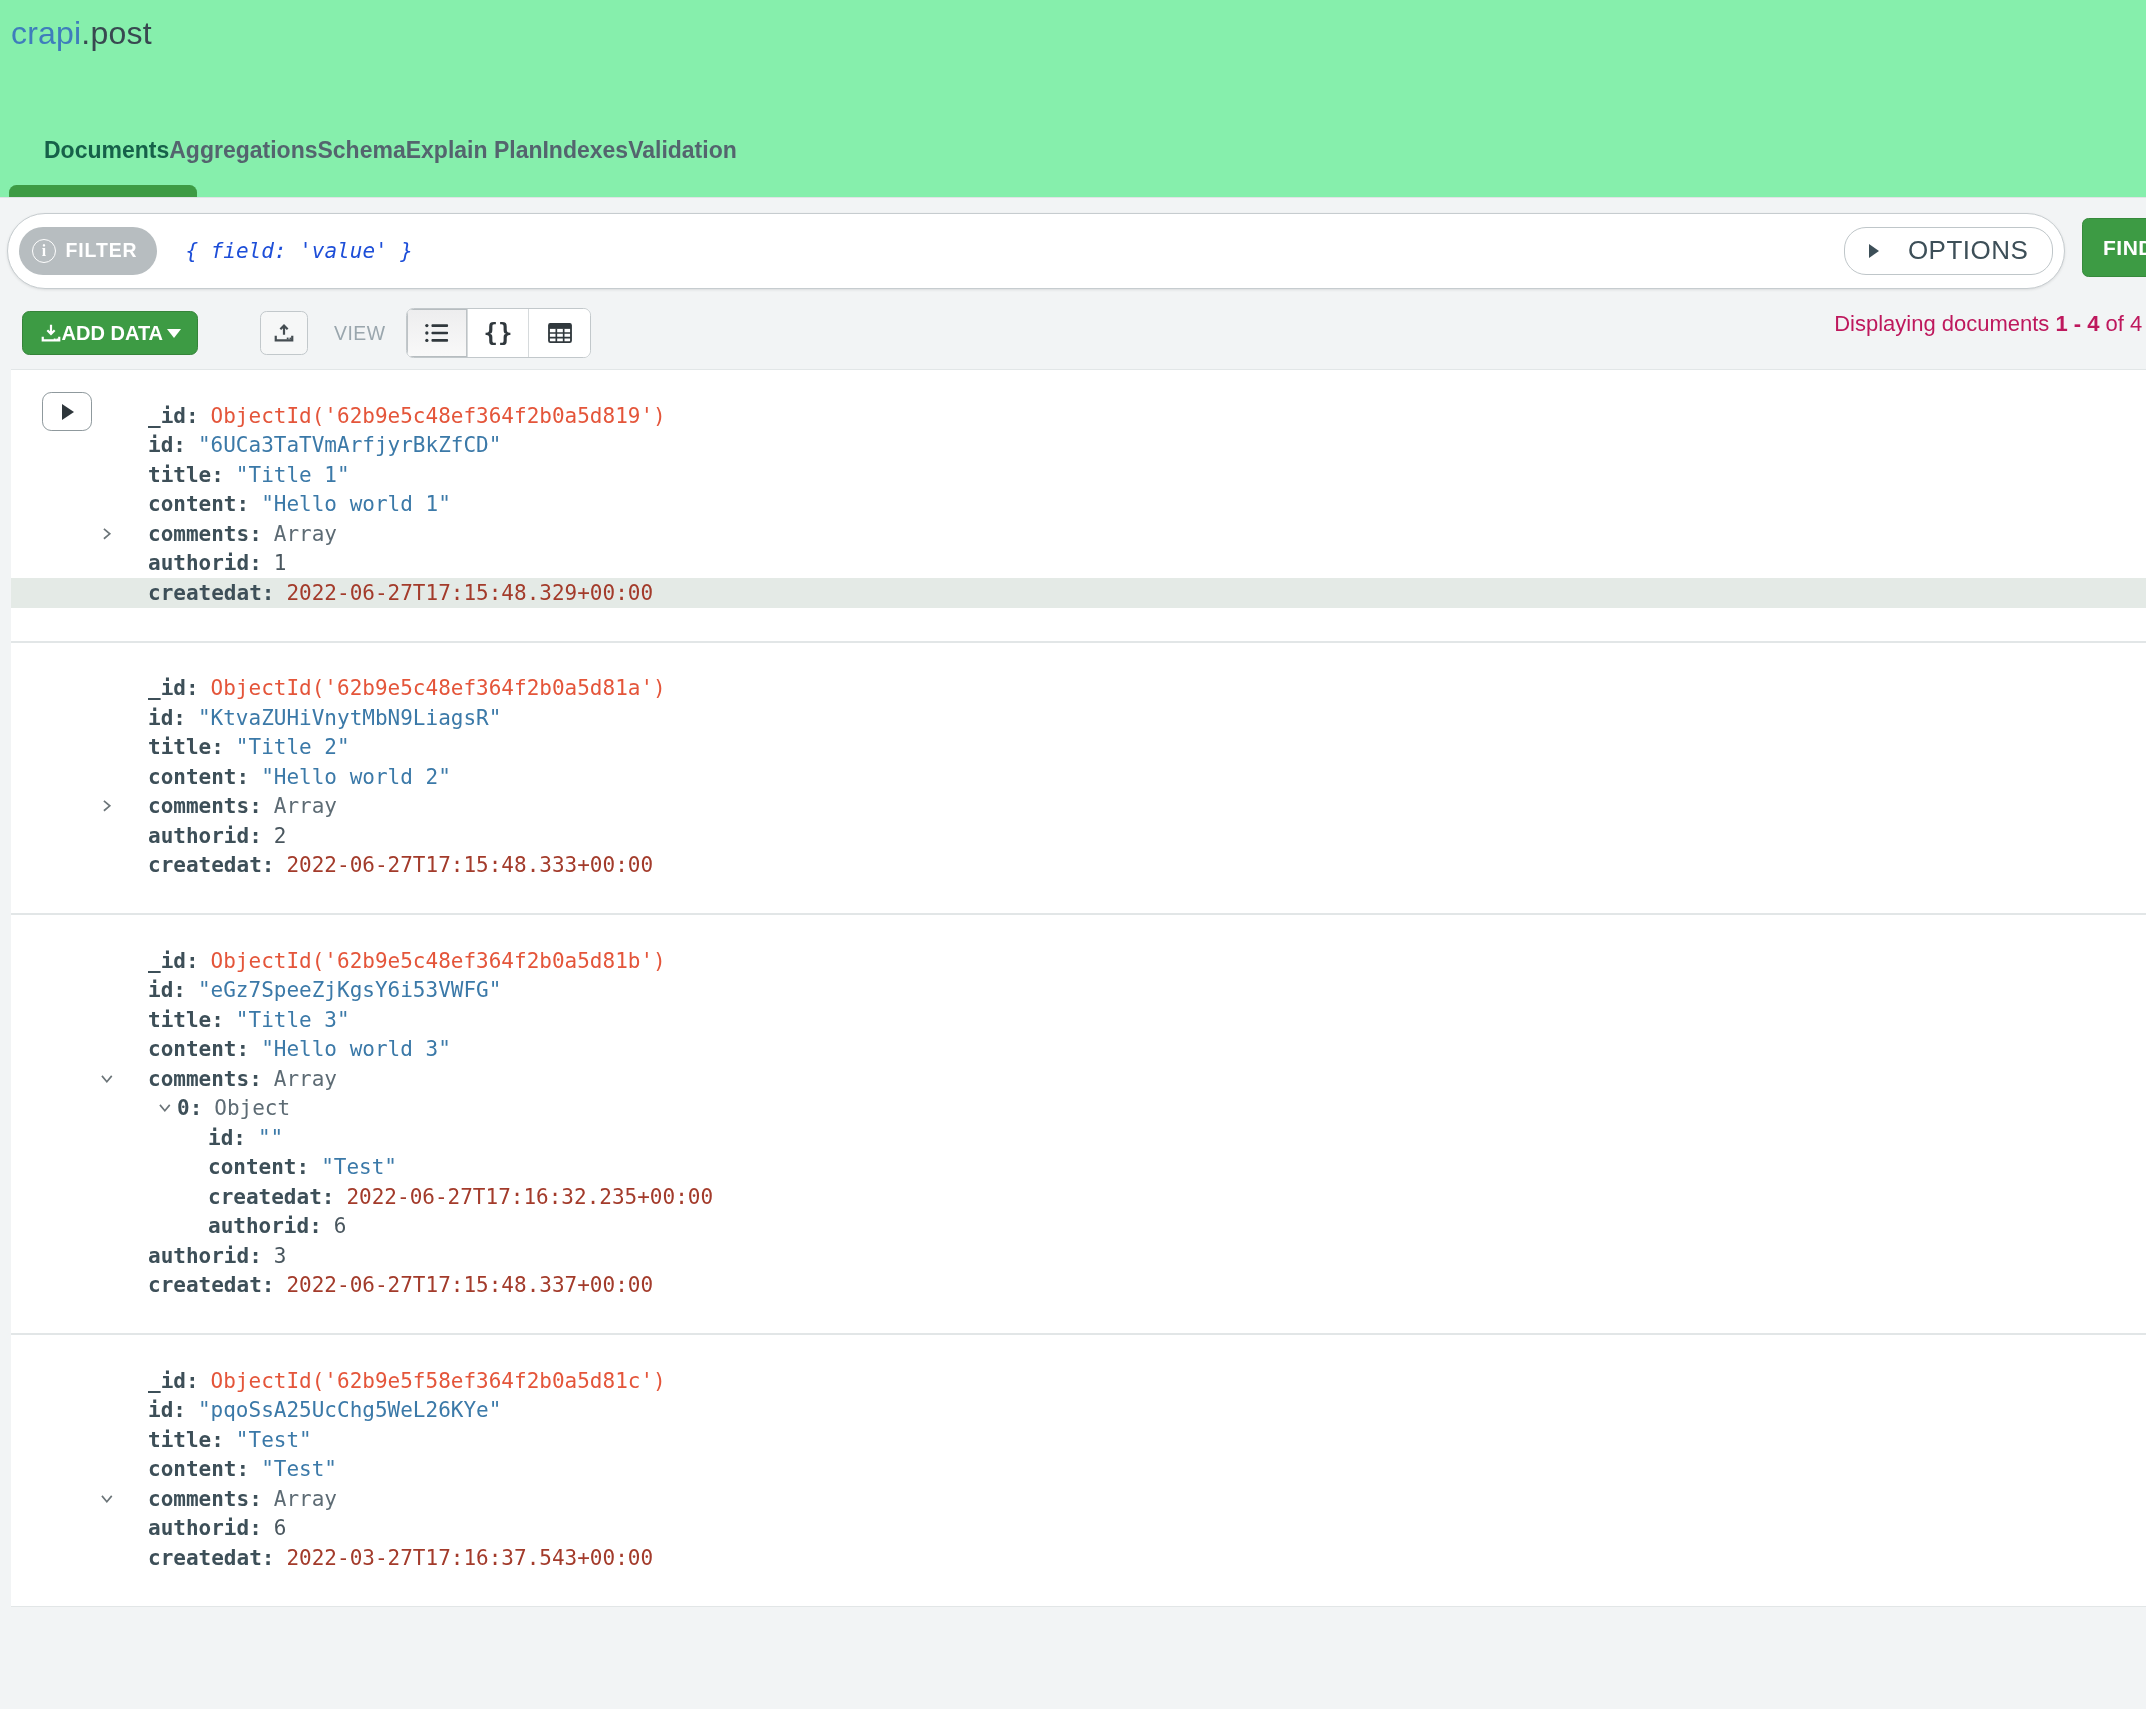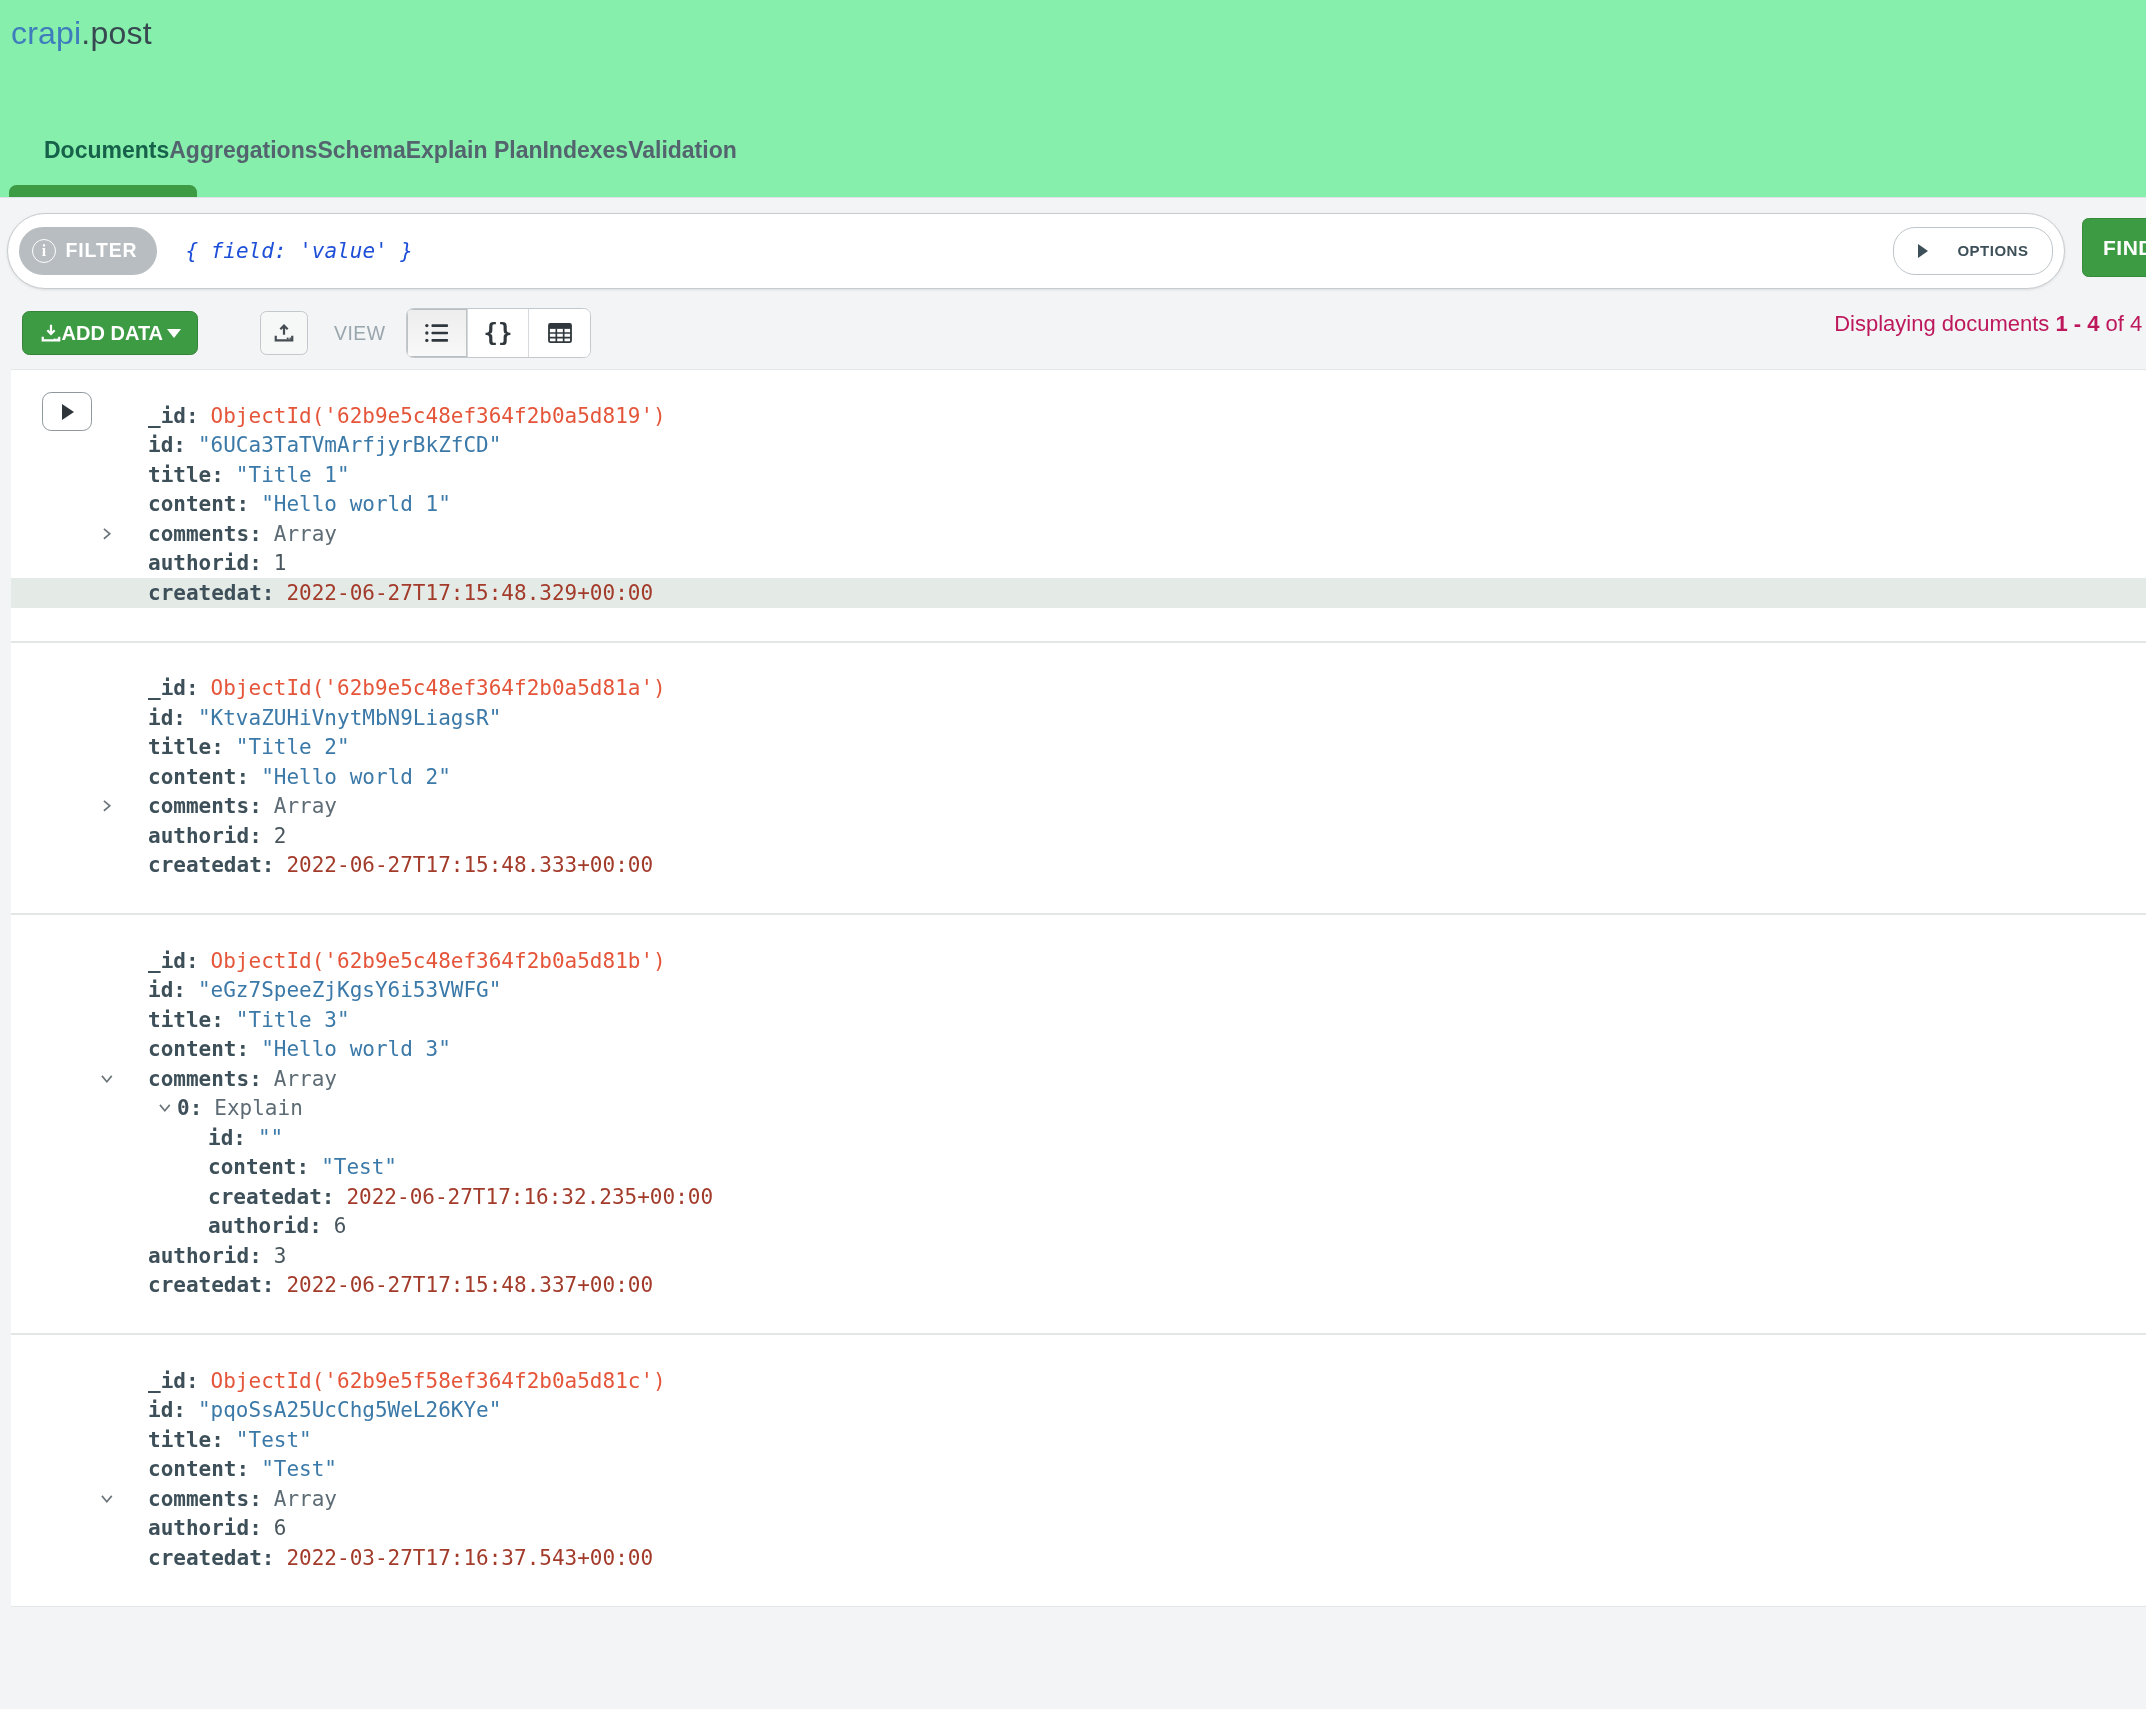--- a/index.html
+++ b/index.html
@@ -28,21 +28,21 @@
   .filter-badge { height:48px; border-radius:24px; background:var(--badge_bg); color:#fff;
     display:flex; align-items:center; gap:9.2px; padding:0 20px 0 13px;
     font-size:19.4px; font-weight:700; letter-spacing:0.9px; flex:0 0 auto; }
   .info-circle { width:24px; height:24px; border-radius:50%; border:1.8px solid #fff;
     display:flex; align-items:center; justify-content:center; font-size:15.7px; font-weight:700;
     color:#fff; font-family:"Liberation Serif", serif; }
   .filter-placeholder { margin-left:28px; flex:1 1 auto;
     font-family:"DejaVu Sans Mono", monospace; font-style:italic; font-size:21px; color:#1d4ed8; }
   .options-btn { flex:0 0 auto; height:48px; padding:0 24px; background:#fff;
     border:0.9px solid #bfc6c9; border-radius:22px; display:flex; align-items:center; gap:29px;
-    font-size:15px; font-weight:700; color:#3d4f58; letter-spacing:0.5px; cursor:pointer; }
+    font-size:26px; font-weight:400; color:#3d4f58; letter-spacing:0.5px; cursor:pointer; }
   .tri-right { width:0; height:0; border-top:7.4px solid transparent; border-bottom:7.4px solid transparent;
     border-left:10px solid #3d4f58; }
   .find-btn { position:absolute; left:2082px; top:20px; width:120px; height:59px;
     background:var(--green); border:0.9px solid #368a3c; border-radius:6.5px; color:#fff;
     font-size:21px; font-weight:700; letter-spacing:0.5px; text-align:left; padding-left:20px; cursor:pointer; }
 
   
   .toolbar { position:absolute; left:0; right:0; top:103px; height:59px; }
   .add-data-btn { position:absolute; left:22px; top:10px; height:44px; padding:0 16.6px;
     background:var(--green); border:0.9px solid #358339; border-radius:7.4px; color:#fff;
@@ -295,21 +295,21 @@
           <span class="fkey">comments:</span>
           <span class="fval t-array">Array</span>
         </div>
         <div class="frow ind1">
           <span class="chev">
             <svg width="15.7" height="15.7" viewBox="0 0 16 16">
               <polyline points="3,5 8,11 13,5" fill="none" stroke="#6b7478" stroke-width="1.7"></polyline>
             </svg>
           </span>
           <span class="fkey">0:</span>
-          <span class="fval t-object">Explain</span>
+          <span class="fval t-object">Object</span>
         </div>
         <div class="frow ind2">
           <span class="nochev2"></span>
           <span class="fkey">id:</span>
           <span class="fval t-string">""</span>
         </div>
         <div class="frow ind2">
           <span class="nochev2"></span>
           <span class="fkey">content:</span>
           <span class="fval t-string">"Test"</span>

